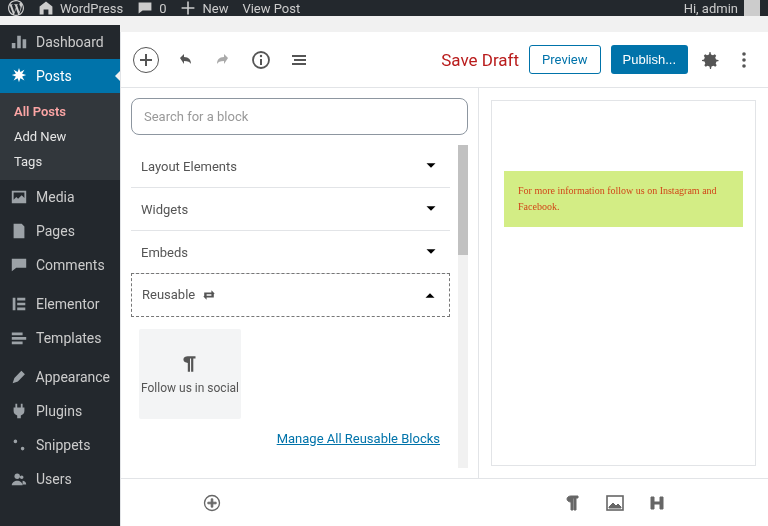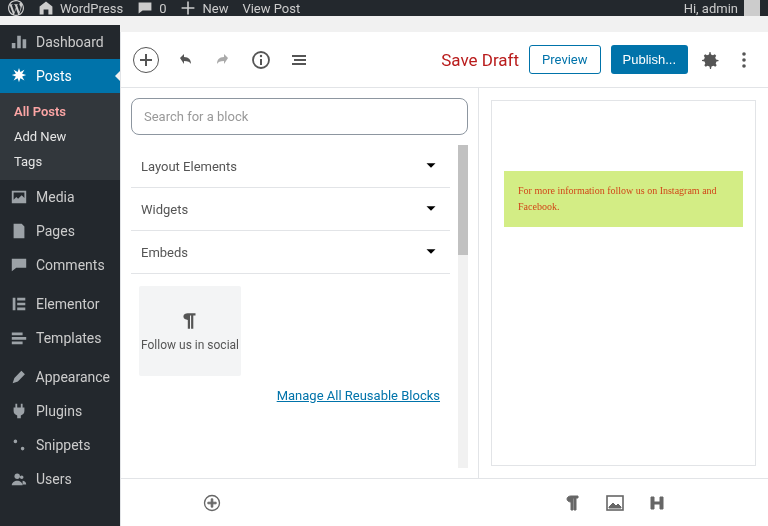--- a/index.html
+++ b/index.html
@@ -247,20 +247,28 @@
               <svg class="chev" viewBox="0 0 20 20">
                 <path d="M5 7l5 5 5-5z"></path>
               </svg>
             </div>
           <div class="cat">
               <span>Embeds</span>
               <svg class="chev" viewBox="0 0 20 20">
                 <path d="M5 7l5 5 5-5z"></path>
               </svg>
             </div>
+          <div class="cat open">
+            <span><span>Reusable</span><svg class="repeat-icon" viewBox="0 0 20 20">
+                  <path d="M4 7h9V4l4 4-4 4V9H6v3H4zm12 6H7v3l-4-4 4-4v3h7V8h2z" fill="#555"></path>
+                </svg></span>
+            <svg class="chev" viewBox="0 0 20 20">
+                <path d="M5 13l5-5 5 5z"></path>
+              </svg>
+          </div>
           <div class="blocks-row">
             <div class="block-card">
               <svg viewBox="0 0 20 20">
                   <path d="M8 3h7v2h-2v12h-2V5h-1v12H8V9c-2 0-4-1-4-3s2-3 4-3z"></path>
                 </svg>
               <span>Follow us in social</span>
             </div>
           </div>
           <div class="manage-link">Manage All Reusable Blocks</div>
         </div>

